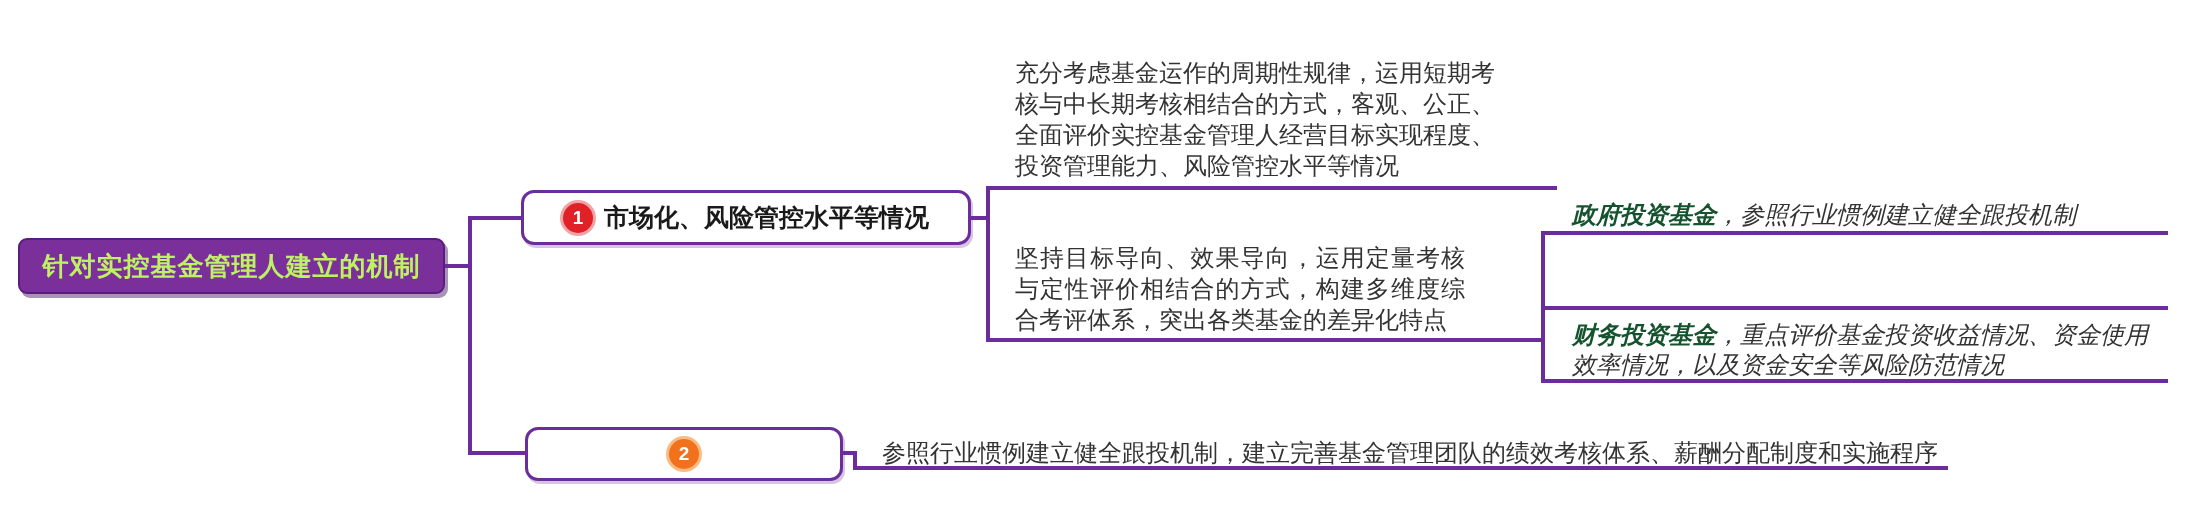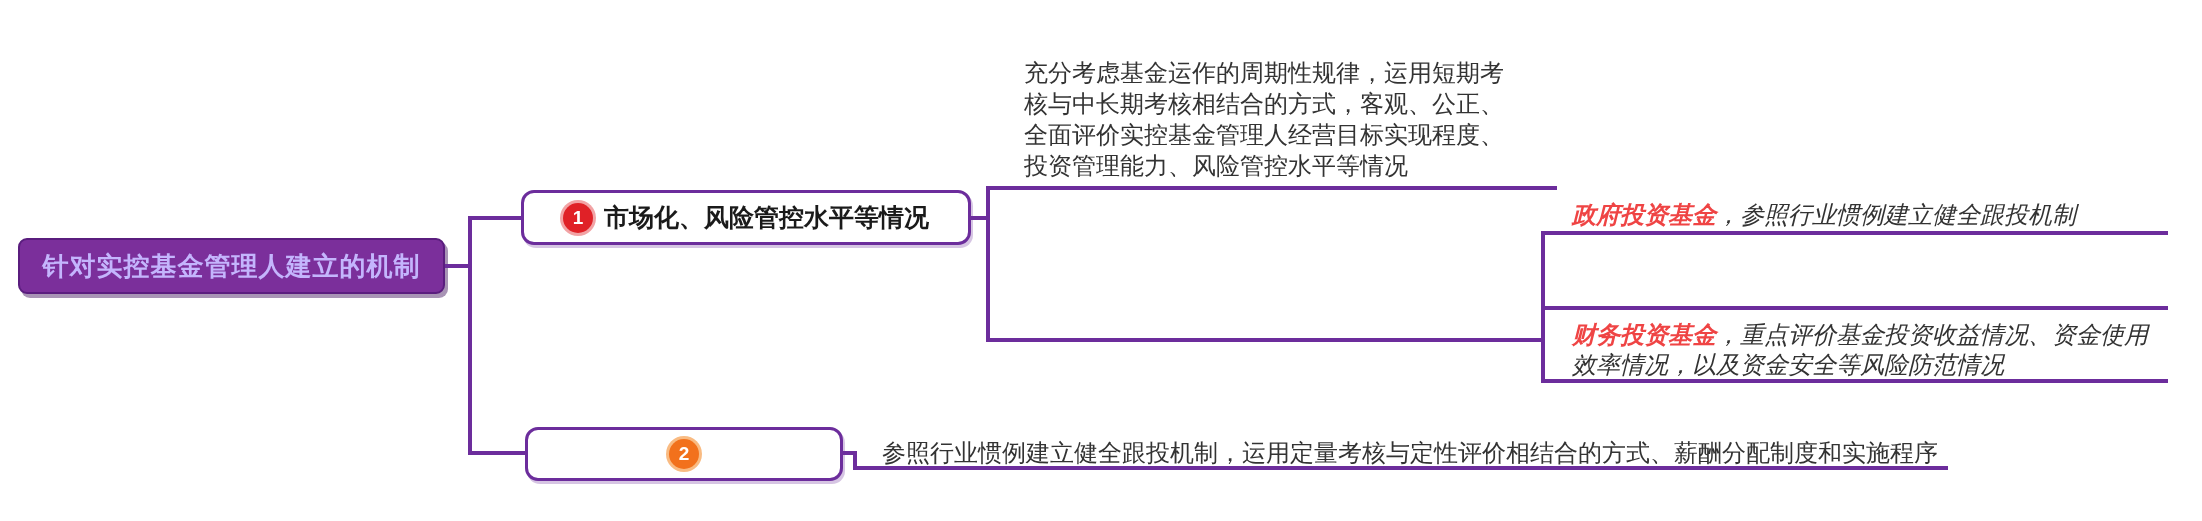--- a/index.html
+++ b/index.html
@@ -9,21 +9,21 @@
     background:#ffffff;
     font-family:"Liberation Sans", sans-serif;
     overflow:hidden;
   }
   .line{position:absolute;background:#6C2D9C;}
   .root-box{
     position:absolute;left:18px;top:238px;width:427px;height:56px;
     background:#7B2F9B;border:2px solid #5A1D7E;border-radius:9px;
     box-shadow:3px 4px 0 rgba(62,18,92,0.45);
     display:flex;align-items:center;justify-content:center;
-    color:#c4b5fd;font-size:26px;font-weight:bold;letter-spacing:1px;
+    color:#bef264;font-size:26px;font-weight:bold;letter-spacing:1px;
     box-sizing:border-box;
   }
   .branch-box{
     position:absolute;background:#ffffff;
     border:3px solid #6C2D9C;border-radius:13px;
     box-shadow:2px 3px 0 rgba(108,45,156,0.28);
     display:flex;align-items:center;justify-content:center;gap:11px;
     color:#1a1a1a;font-size:25px;font-weight:bold;
     box-sizing:border-box;
   }
@@ -36,21 +36,21 @@
   .badge-orange{background:#F2711C;box-shadow:0 0 0 3px #F9BB82;}
   .note{
     position:absolute;color:#333333;font-size:24px;line-height:31px;
     text-align:justify;
   }
   .note-nowrap{white-space:nowrap;}
   .kaiti{
     position:absolute;color:#333333;font-size:24px;line-height:30px;
     font-family:"DejaVu Serif", serif;font-style:italic;
   }
-  .kaiti .lead{color:#ef4444;font-weight:bold;}
+  .kaiti .lead{color:#14532d;font-weight:bold;}
 </style>
 </head>
 <body>
 
 <div class="mindmap">
 
   <div class="root-box">
     <span>针对实控基金管理人建立的机制</span>
   </div>
 
@@ -60,23 +60,24 @@
   <div class="line" style="left:470px;top:451px;width:55px;height:4px;"></div>
 
   <div class="branch-box" style="left:521px;top:190px;width:450px;height:55px;">
     <span class="badge badge-red">1</span>
     <span>市场化、风险管控水平等情况</span>
   </div>
 
   <div class="line" style="left:971px;top:216px;width:17px;height:4px;"></div>
   <div class="line" style="left:986px;top:186px;width:4px;height:156px;"></div>
 
-  <div class="note" style="left:1015px;top:57px;width:480px;margin-left:9px;">充分考虑基金运作的周期性规律，运用短期考核与中长期考核相结合的方式，客观、公正、全面评价实控基金管理人经营目标实现程度、投资管理能力、风险管控水平等情况</div>
+  <div class="note" style="left:1015px;top:57px;width:480px;">充分考虑基金运作的周期性规律，运用短期考核与中长期考核相结合的方式，客观、公正、全面评价实控基金管理人经营目标实现程度、投资管理能力、风险管控水平等情况</div>
   <div class="line" style="left:986px;top:186px;width:571px;height:4px;"></div>
 
+  <div class="note" style="left:1015px;top:242px;width:450px;">坚持目标导向、效果导向，运用定量考核与定性评价相结合的方式，构建多维度综合考评体系，突出各类基金的差异化特点</div>
   <div class="line" style="left:986px;top:338px;width:559px;height:4px;"></div>
 
   <div class="line" style="left:1541px;top:231px;width:4px;height:152px;"></div>
 
   <div class="kaiti note-nowrap" style="left:1572px;top:200px;">
     <span class="lead">政府投资基金</span><span>，参照行业惯例建立健全跟投机制</span>
   </div>
   <div class="line" style="left:1541px;top:231px;width:627px;height:4px;"></div>
 
   <div class="line" style="left:1541px;top:306px;width:627px;height:4px;"></div>
@@ -86,16 +87,16 @@
   </div>
   <div class="line" style="left:1541px;top:379px;width:627px;height:4px;"></div>
 
   <div class="branch-box" style="left:525px;top:427px;width:318px;height:54px;">
     <span class="badge badge-orange">2</span>
   </div>
 
   <div class="line" style="left:843px;top:451px;width:14px;height:4px;"></div>
   <div class="line" style="left:853px;top:451px;width:4px;height:19px;"></div>
 
-  <div class="note note-nowrap" style="left:882px;top:437px;">参照行业惯例建立健全跟投机制，运用定量考核与定性评价相结合的方式、薪酬分配制度和实施程序</div>
+  <div class="note note-nowrap" style="left:882px;top:437px;">参照行业惯例建立健全跟投机制，建立完善基金管理团队的绩效考核体系、薪酬分配制度和实施程序</div>
   <div class="line" style="left:853px;top:466px;width:1095px;height:4px;"></div>
 
 </div>
 
 </body></html>

